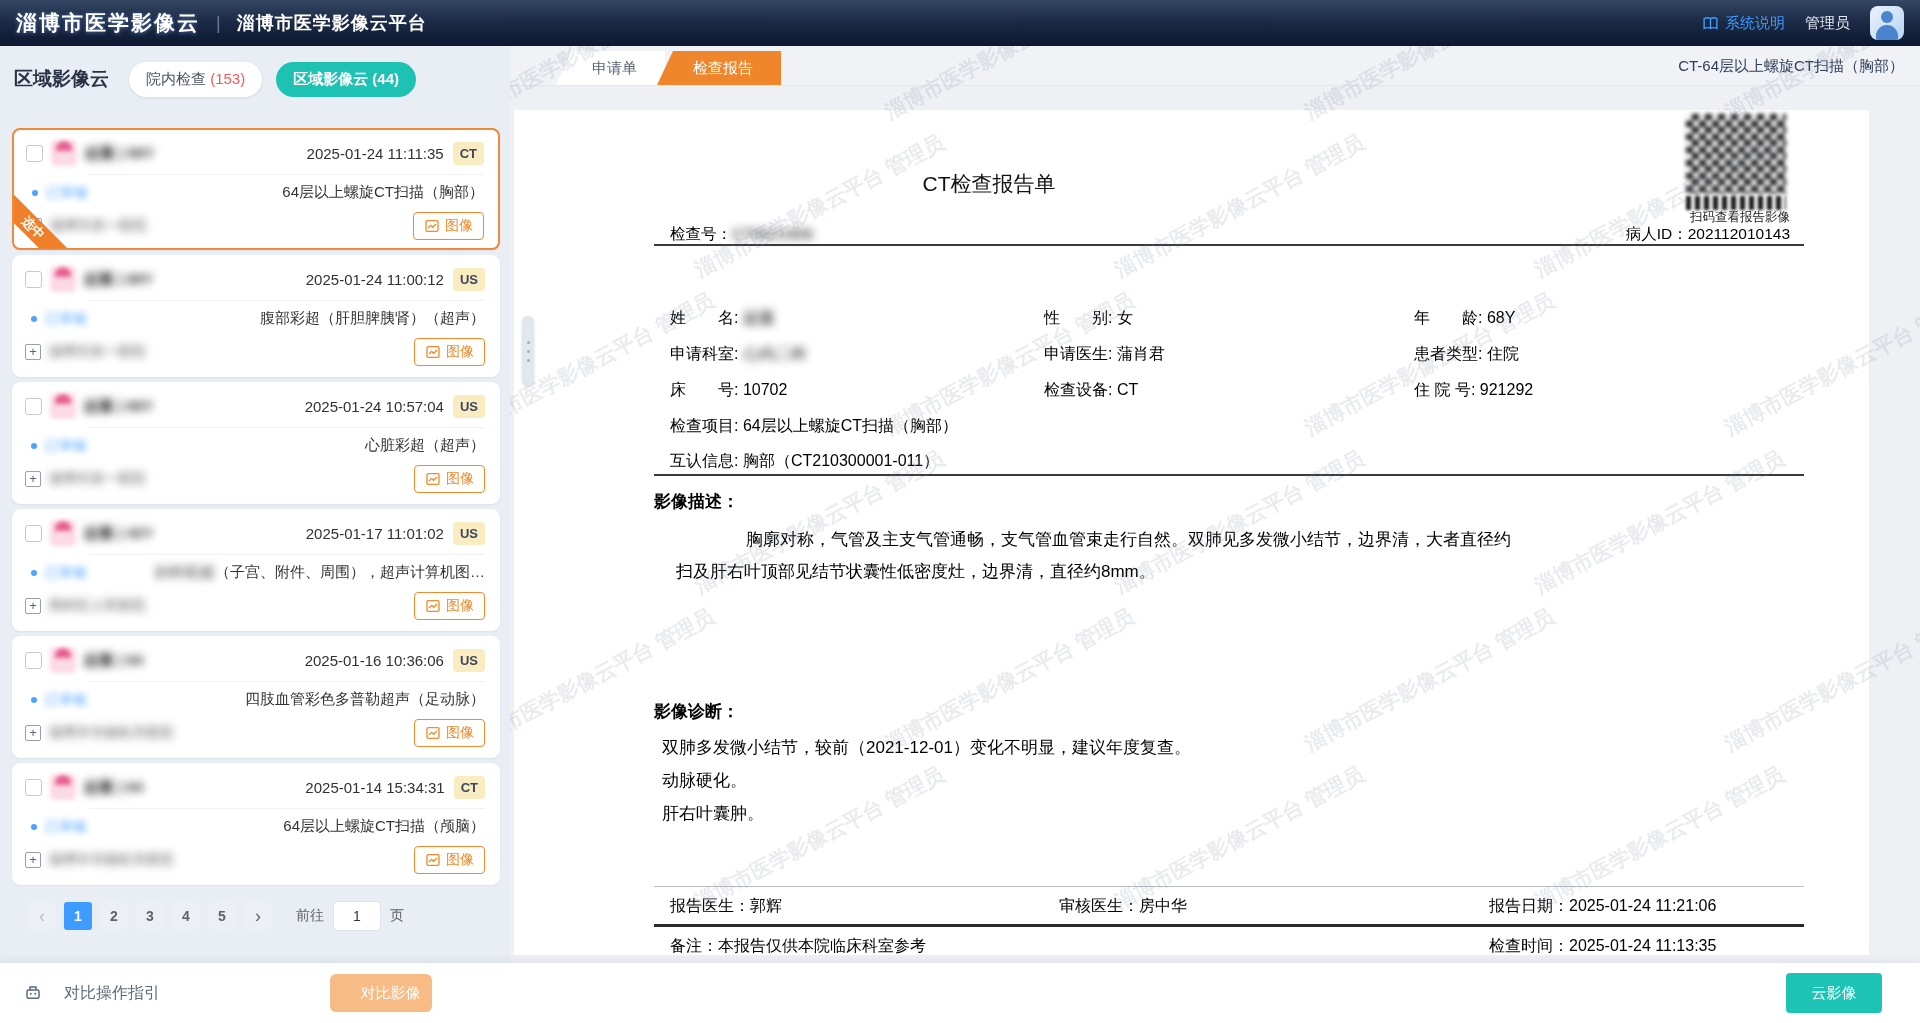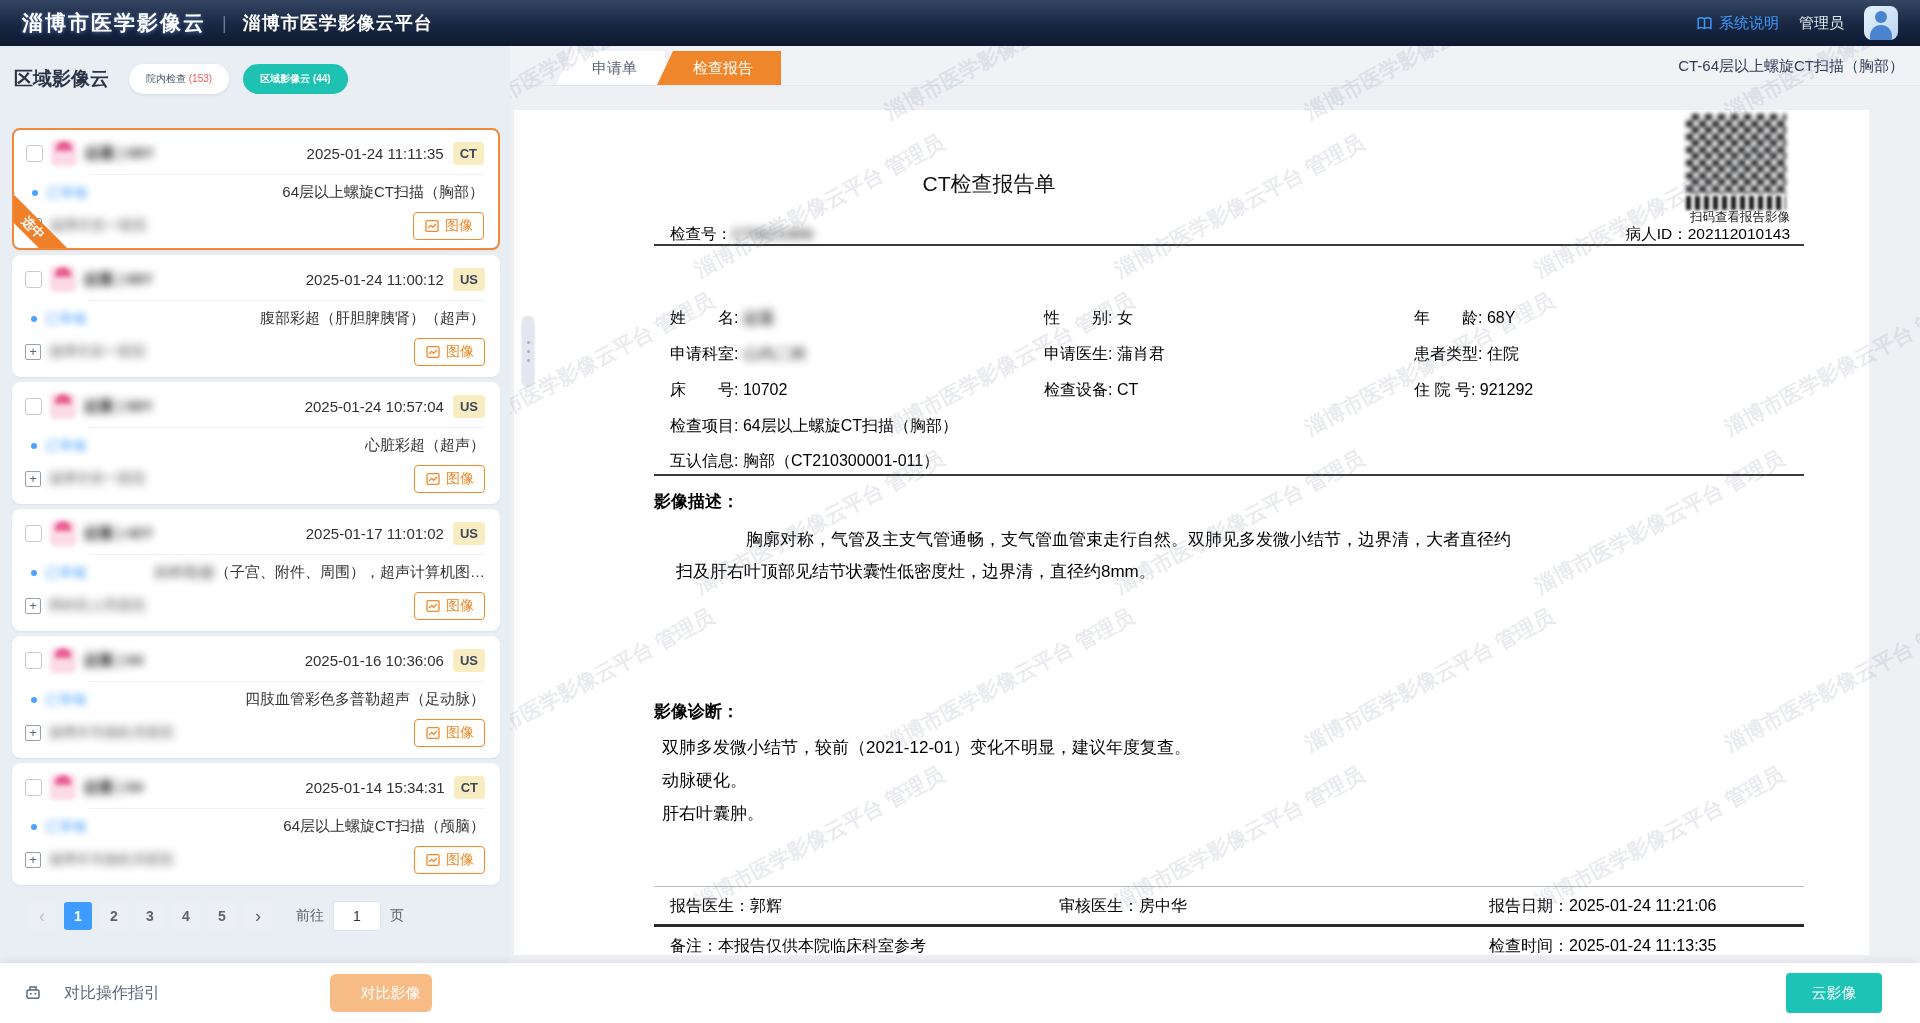--- a/index.html
+++ b/index.html
@@ -1,38 +1,38 @@
 <!DOCTYPE html>
 <html><head>
 <meta charset="utf-8">
 <style>
   * { margin:0; padding:0; box-sizing:border-box; font-family:"Liberation Sans", sans-serif; }
   html,body { width:1920px; height:1023px; overflow:hidden; background:#eef0f4; position:relative; }
 
   
   .navbar { height:46px; background:linear-gradient(180deg,#354764 0%,#1c2b46 45%,#0d1830 100%);
-            display:flex; align-items:center; padding:0 22px; position:relative; z-index:20; }
+            display:flex; align-items:center; padding:0 16px; position:relative; z-index:20; }
   .brand { font-family:"Liberation Serif", serif; font-size:21px; font-weight:700; color:#fff;
            letter-spacing:2px; text-shadow:0 1px 4px rgba(130,170,255,.55); }
   .nav-sep { color:#67789a; margin:0 16px; font-size:18px; font-weight:300; }
   .platform { font-size:18px; font-weight:700; color:#fff; letter-spacing:1px; }
   .nav-right { margin-left:auto; display:flex; align-items:center; gap:20px; }
   .help { color:#3f9bff; font-size:15px; display:flex; align-items:center; gap:6px; cursor:pointer; }
   .user { color:#e2e7f0; font-size:15px; }
   .avatar { width:34px; height:34px; border-radius:8px; background:linear-gradient(135deg,#eaf2fd,#b7d3f2); overflow:hidden; }
   .pers-head { width:12px; height:12px; border-radius:50%; background:#4a84cf; margin:5px auto 0; }
   .pers-body { width:22px; height:15px; border-radius:11px 11px 0 0; background:#4a84cf; margin:2px auto 0; }
 
   .layout { display:flex; height:917px; }
 
   
   .sidebar { width:510px; background:#e9edf4; position:relative; }
   .side-head { display:flex; align-items:center; gap:14px; margin:10px 0 8px 14px; height:46px; }
   .side-title { font-size:19px; font-weight:700; color:#2a3245; margin-right:6px; }
-  .pill { border-radius:18px; padding:8px 17px; font-size:10px; cursor:pointer; white-space:nowrap; }
+  .pill { border-radius:18px; padding:8px 17px; font-size:15px; cursor:pointer; white-space:nowrap; }
   .pill.internal { background:#fff; color:#4a5568; box-shadow:0 1px 3px rgba(20,40,80,.10); }
   .pill.internal .cnt { color:#f25a5a; }
   .pill.regional { background:#1ec2b2; color:#fff; font-weight:600; }
   .list { padding-top:18px; }
   .card { position:relative; background:#fff; border-radius:8px; margin:0 10px 5px 12px; height:122px;
           border:1px solid #fdfdfd; overflow:hidden; box-shadow:0 1px 2px rgba(20,40,80,.05); cursor:pointer; }
   .card.selected { border:2px solid #ef8a3b; }
   .card-r1 { display:flex; align-items:center; padding:10px 14px 0 12px; gap:8px; }
   .cb { width:17px; height:17px; border:1px solid #c4c9d4; border-radius:3px; background:#fff; flex:none; }
   .avatar-sm { width:26px; height:26px; border-radius:5px; background:#fbd9e5; overflow:hidden; filter:blur(2px); flex:none; }

